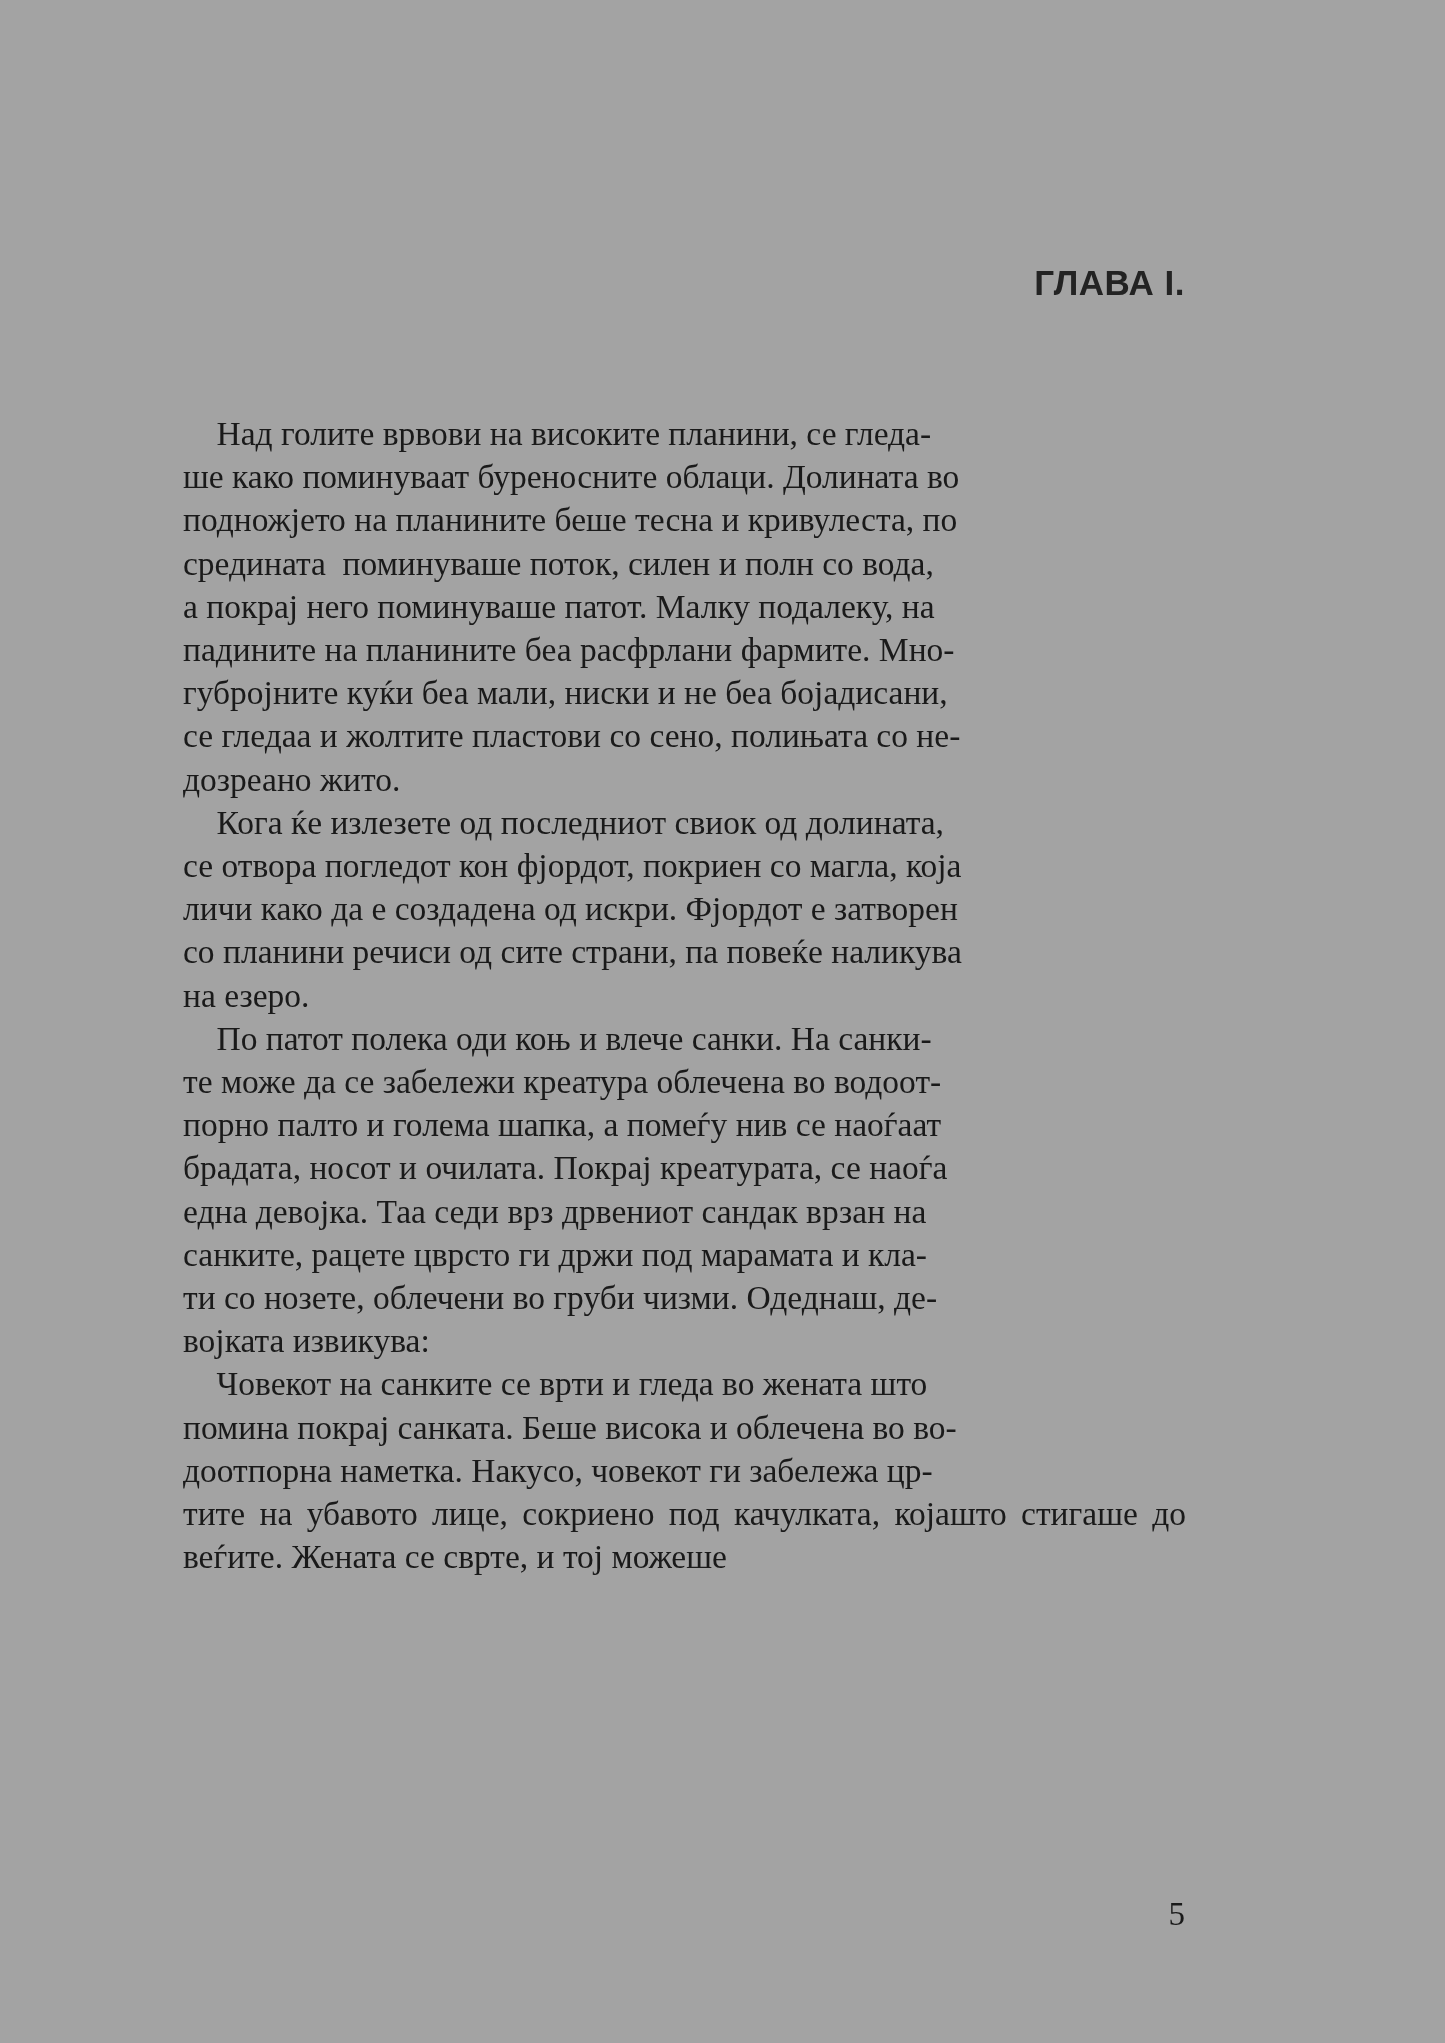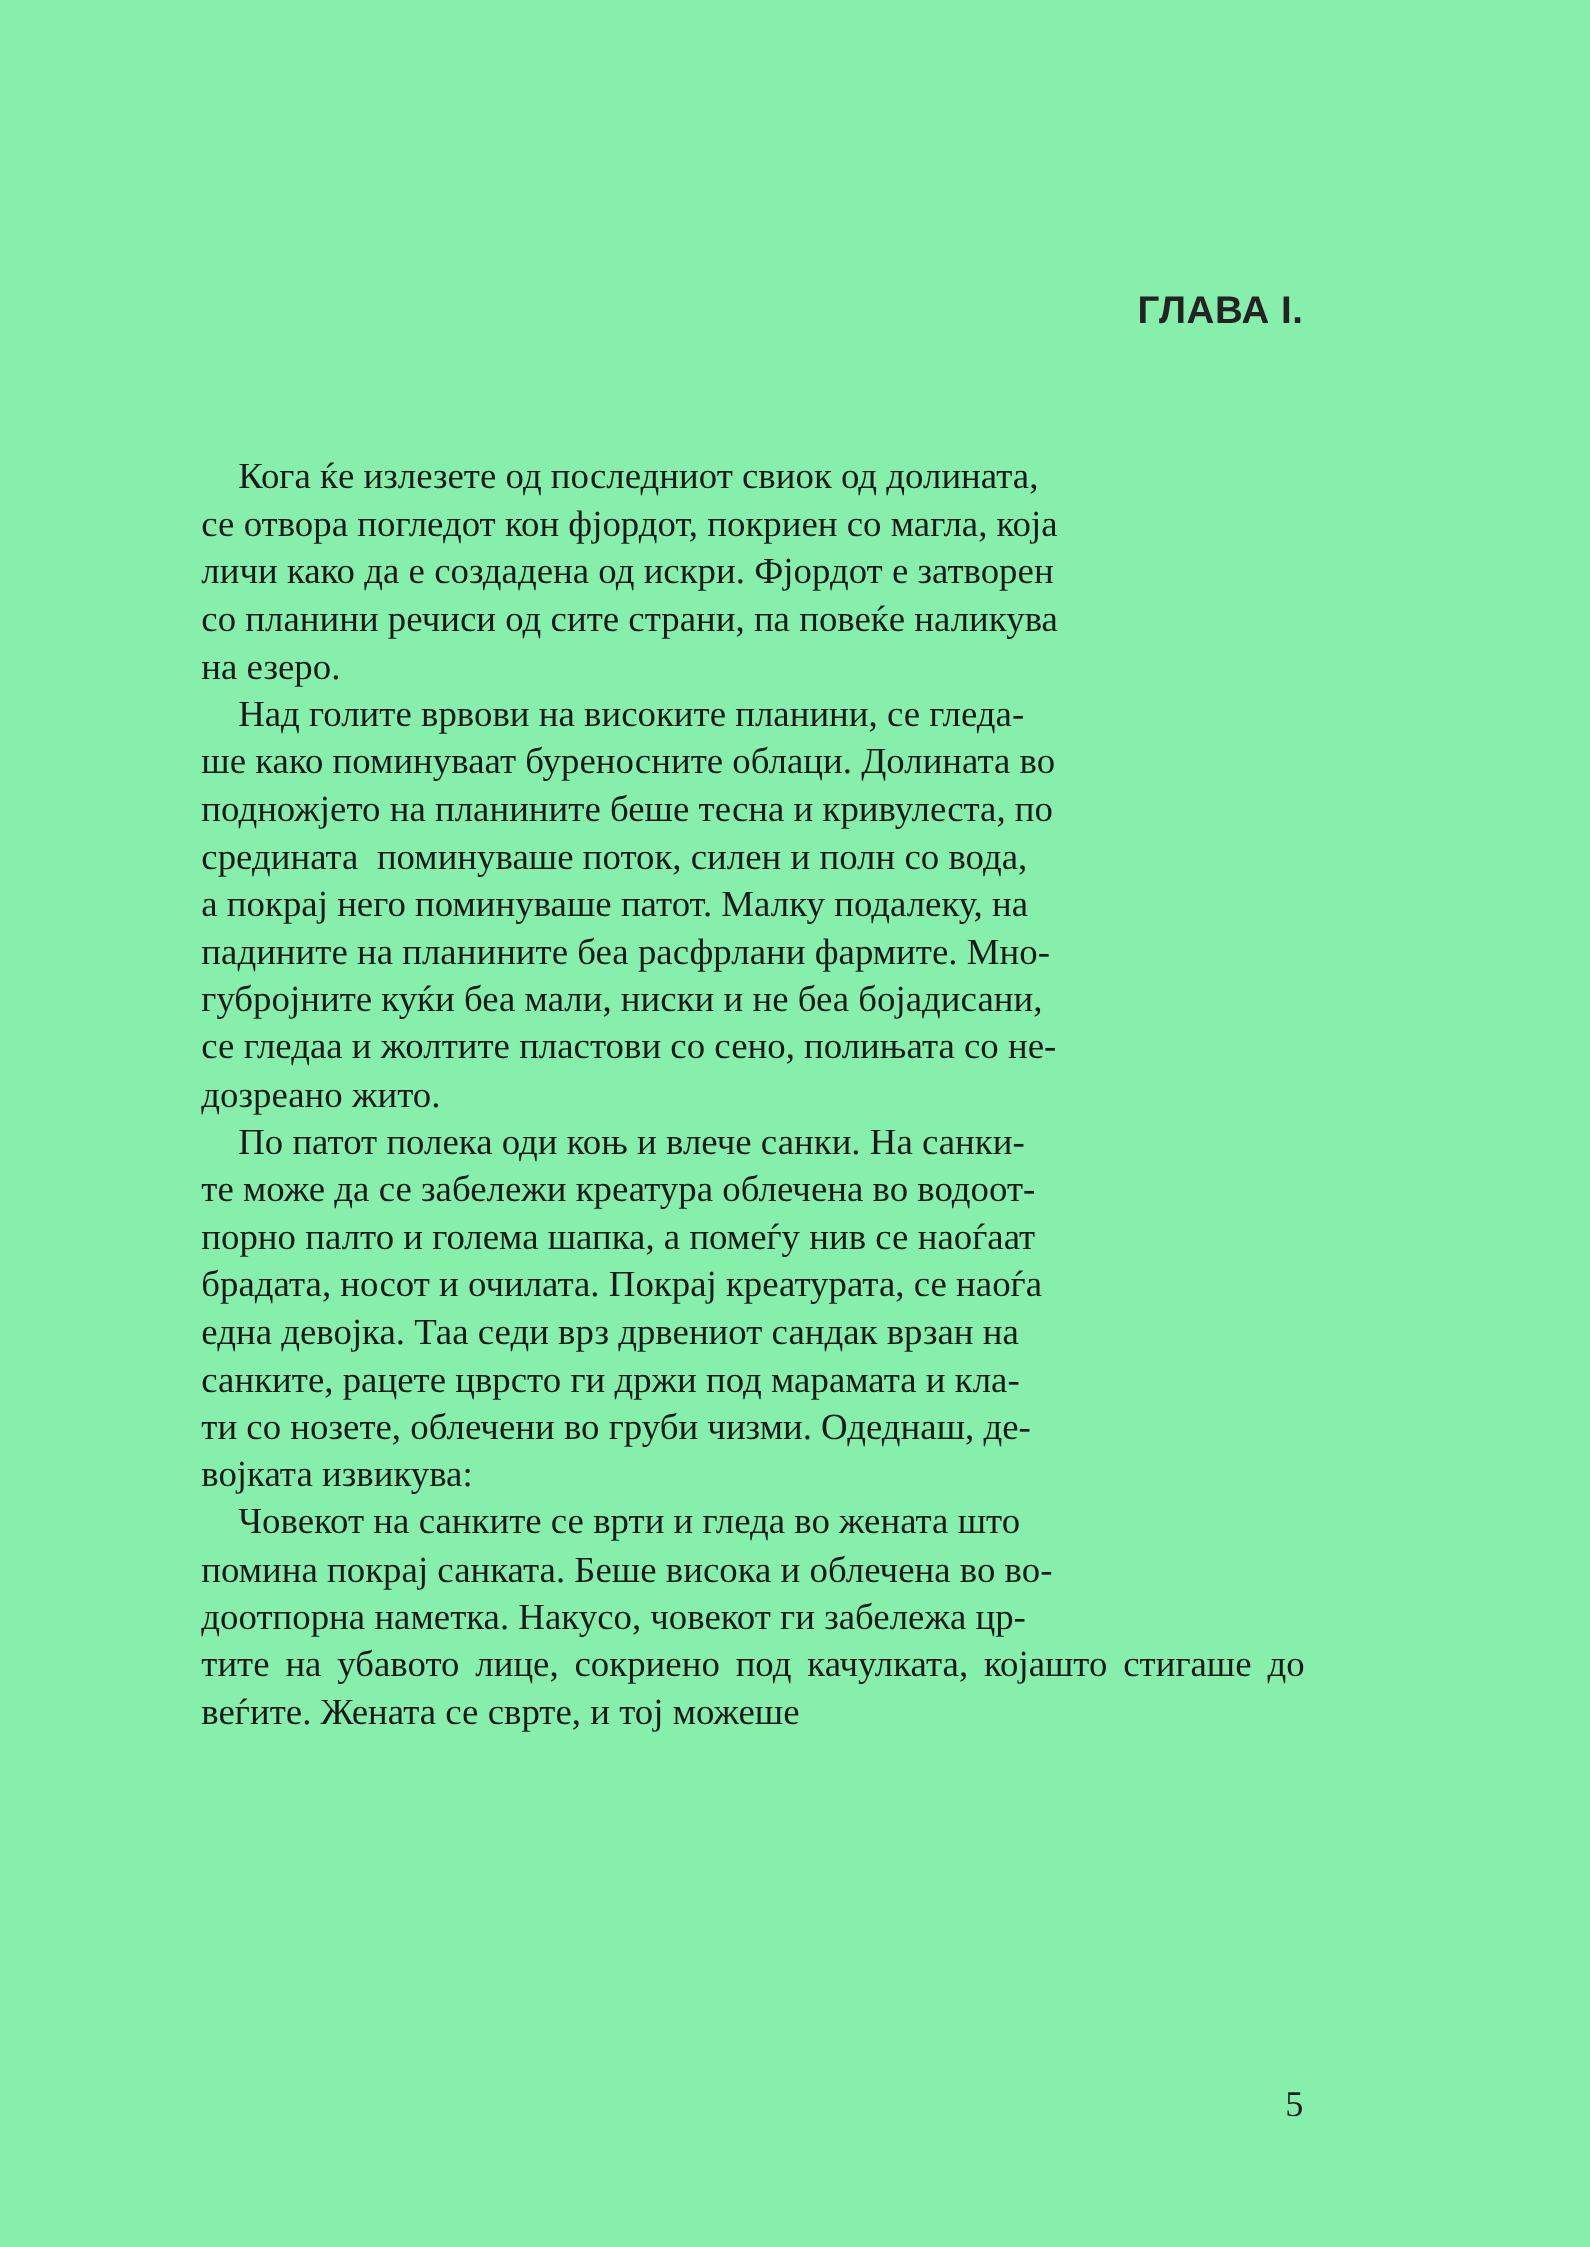--- a/index.html
+++ b/index.html
@@ -9,21 +9,21 @@
     background: #ffffff;
   }
   body {
     font-family: "Liberation Serif", "DejaVu Serif", serif;
     color: #1a1a1a;
   }
   .page {
     position: relative;
     width: 1445px;
     height: 2043px;
-    background: #86efac;
+    background: #a3a3a3;
     overflow: hidden;
     box-sizing: border-box;
   }
   .chapter-heading {
     position: absolute;
     left: 183px;
     top: 262px;
     width: 1002px;
     text-align: right;
     font-family: "Liberation Sans", "DejaVu Sans", sans-serif;
@@ -66,34 +66,34 @@
   }
 </style>
 </head>
 <body>
 
 <div class="page">
 
   <div class="chapter-heading">ГЛАВА I.</div>
 
   <div class="body-block">
-    <p class="para">    Кога ќе излезете од последниот свиок од долината,
-се отвора погледот кон фјордот, покриен со магла, која
-личи како да е создадена од искри. Фјордот е затворен
-со планини речиси од сите страни, па повеќе наликува
-на езеро.</p>
     <p class="para">    Над голите врвови на високите планини, се гледа-
 ше како поминуваат буреносните облаци. Долината во
 подножјето на планините беше тесна и кривулеста, по
 средината  поминуваше поток, силен и полн со вода,
 а покрај него поминуваше патот. Малку подалеку, на
 падините на планините беа расфрлани фармите. Мно-
 губројните куќи беа мали, ниски и не беа бојадисани,
 се гледаа и жолтите пластови со сено, полињата со не-
 дозреано жито.</p>
+    <p class="para">    Кога ќе излезете од последниот свиок од долината,
+се отвора погледот кон фјордот, покриен со магла, која
+личи како да е создадена од искри. Фјордот е затворен
+со планини речиси од сите страни, па повеќе наликува
+на езеро.</p>
     <p class="para">    По патот полека оди коњ и влече санки. На санки-
 те може да се забележи креатура облечена во водоот-
 порно палто и голема шапка, а помеѓу нив се наоѓаат
 брадата, носот и очилата. Покрај креатурата, се наоѓа
 една девојка. Таа седи врз дрвениот сандак врзан на
 санките, рацете цврсто ги држи под марамата и кла-
 ти со нозете, облечени во груби чизми. Одеднаш, де-
 војката извикува:</p>
     <p class="para">    Човекот на санките се врти и гледа во жената што
 помина покрај санката. Беше висока и облечена во во-

